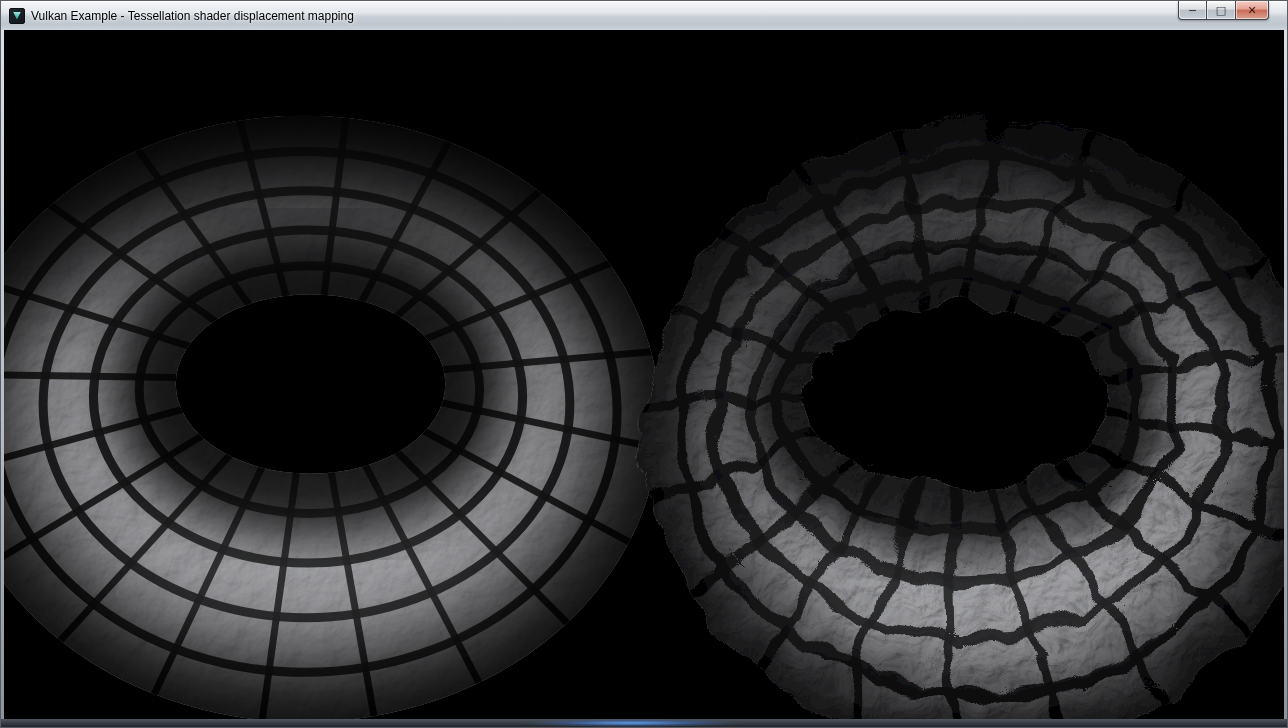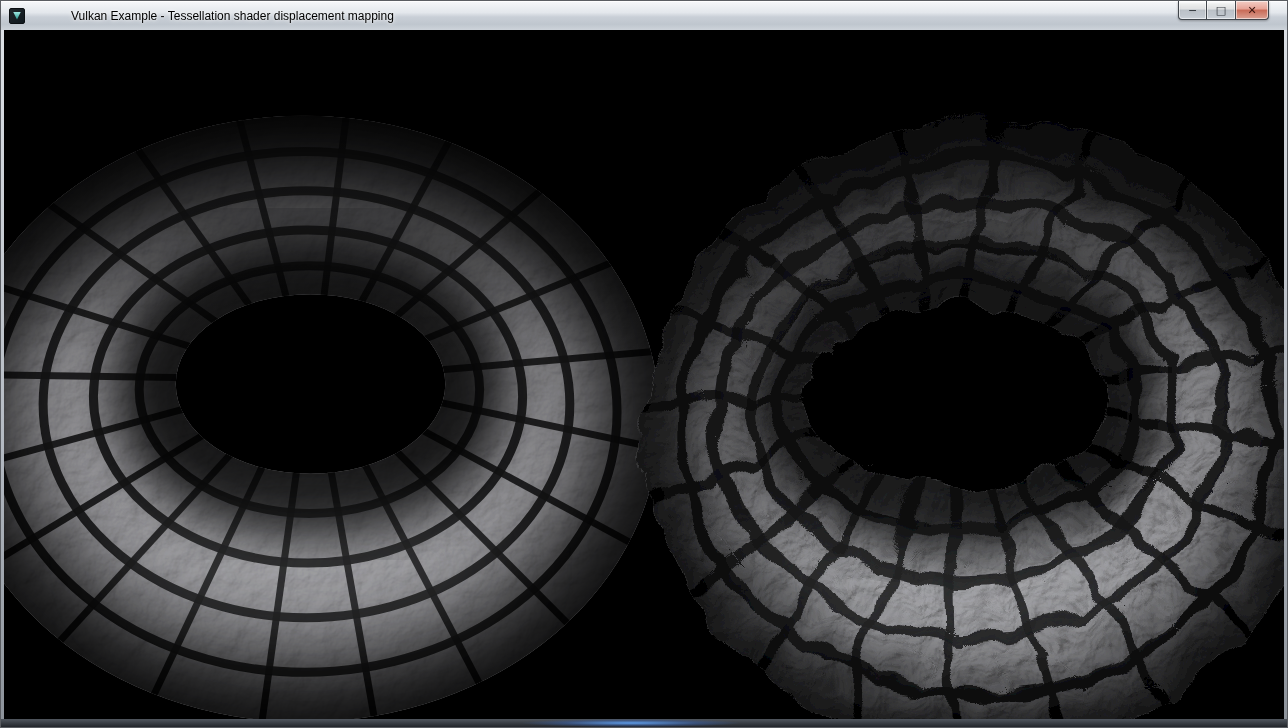--- a/index.html
+++ b/index.html
@@ -22,21 +22,20 @@
     border:1px solid #0b0f12;border-radius:2px;position:relative;box-sizing:border-box;
   }
   .app-icon::after{
     content:"";position:absolute;left:3px;top:3px;width:8px;height:8px;
     background:linear-gradient(180deg,#9fe8e2,#1d8f86);
     clip-path:polygon(0 0,100% 0,50% 100%);
   }
   .title-text{
     font-size:12px;color:#000;line-height:28px;white-space:nowrap;
     text-shadow:0 0 3px rgba(255,255,255,.9),0 0 6px rgba(255,255,255,.7);
-    margin-left:40px;
   }
   .win-controls{
     position:absolute;right:18px;top:0;display:flex;height:19px;
     filter:drop-shadow(0 1px 1px rgba(0,0,0,.3));
   }
   .win-btn{
     width:29px;height:19px;box-sizing:border-box;border:1px solid #41464c;border-top:none;
     background:linear-gradient(rgba(255,255,255,.95), rgba(255,255,255,.45) 45%, rgba(170,178,188,.45) 50%, rgba(215,221,228,.85));
     display:flex;align-items:center;justify-content:center;
     font-size:11px;color:#2d3238;padding:0;cursor:pointer;

